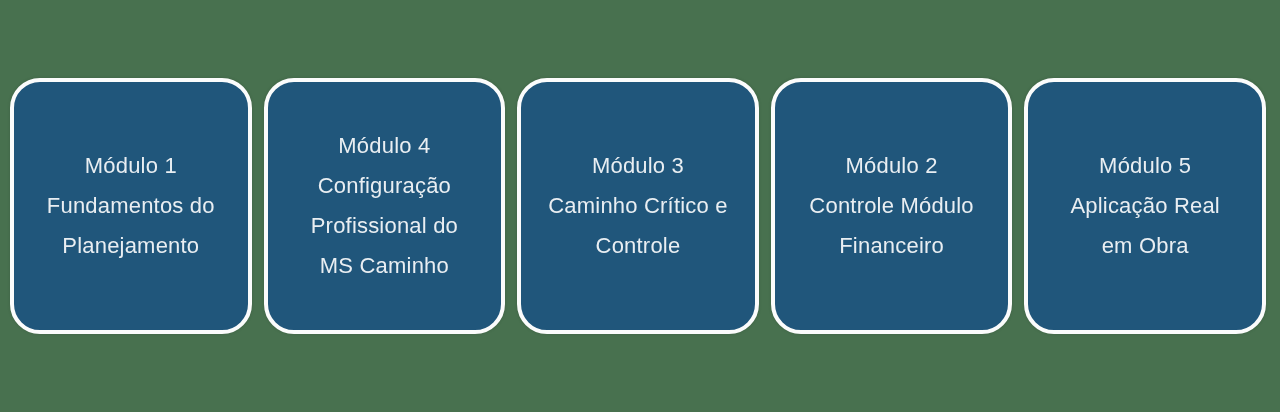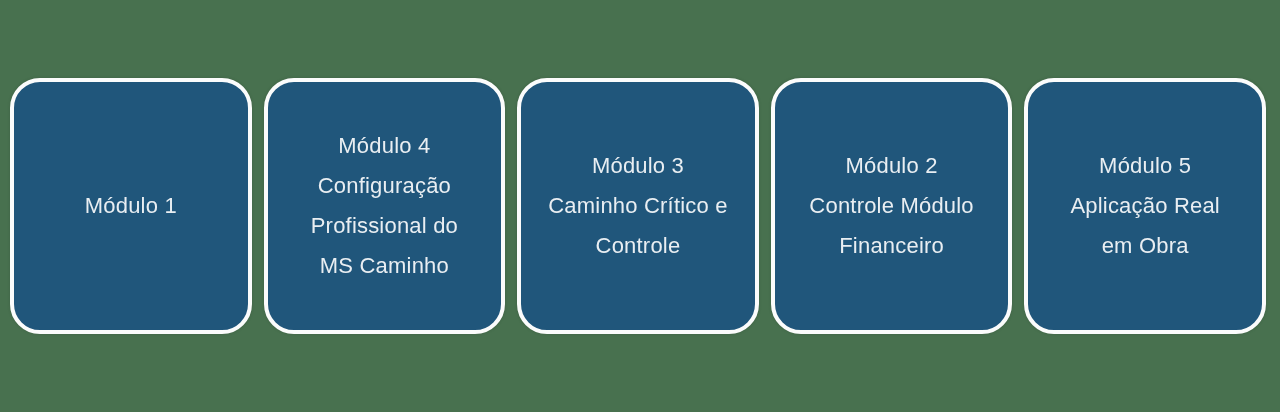--- a/index.html
+++ b/index.html
@@ -54,20 +54,22 @@
   }
 </style>
 </head>
 <body>
 
 <div class="canvas">
   <div class="card-row">
 
     <div class="module-card">
       <div class="module-title">Módulo 1</div>
+      <div class="module-subtitle">Fundamentos do
+Planejamento</div>
     </div>
 
     <div class="module-card">
       <div class="module-title">Módulo 4</div>
       <div class="module-subtitle">Configuração
 Profissional do
 MS Caminho</div>
     </div>
 
     <div class="module-card">

